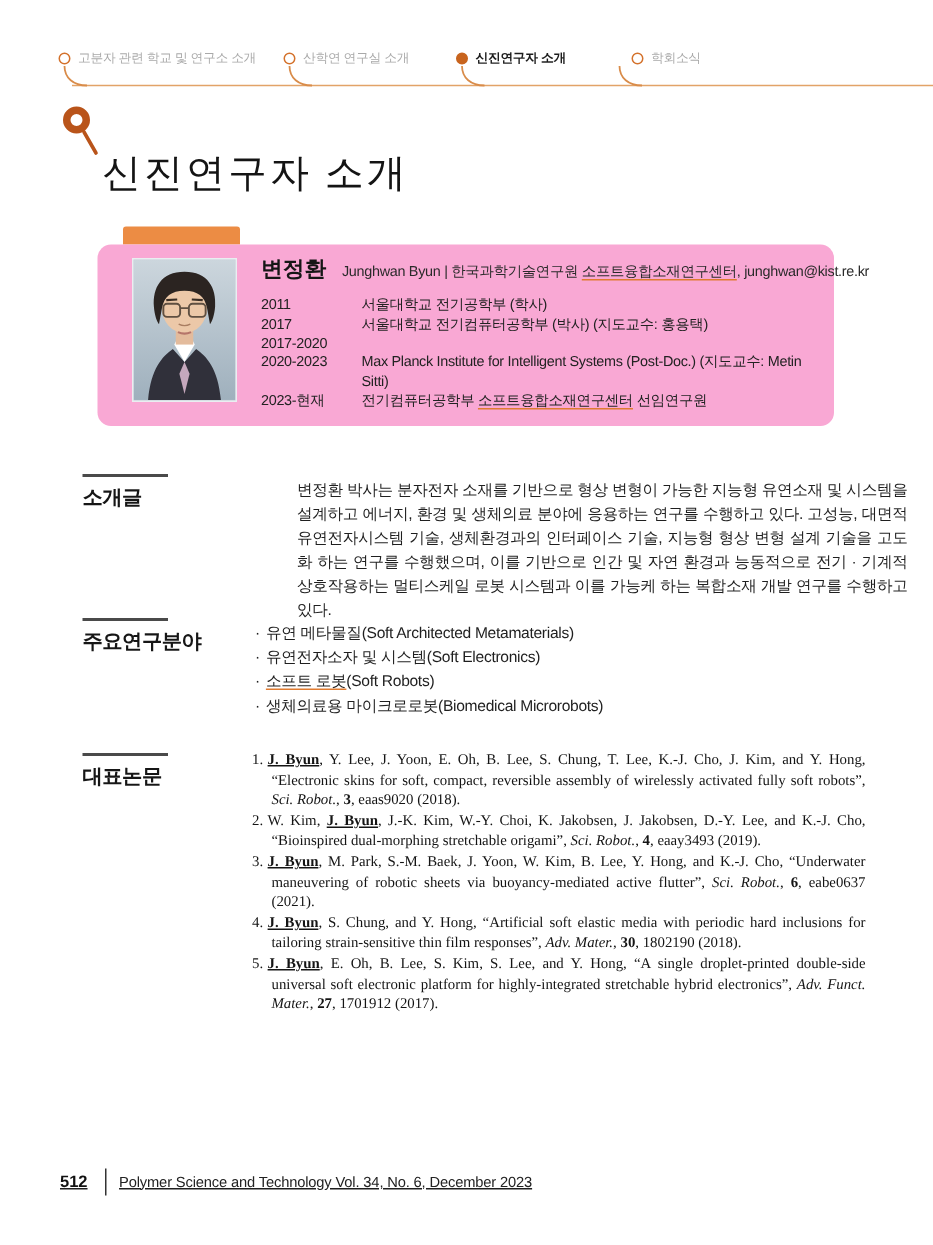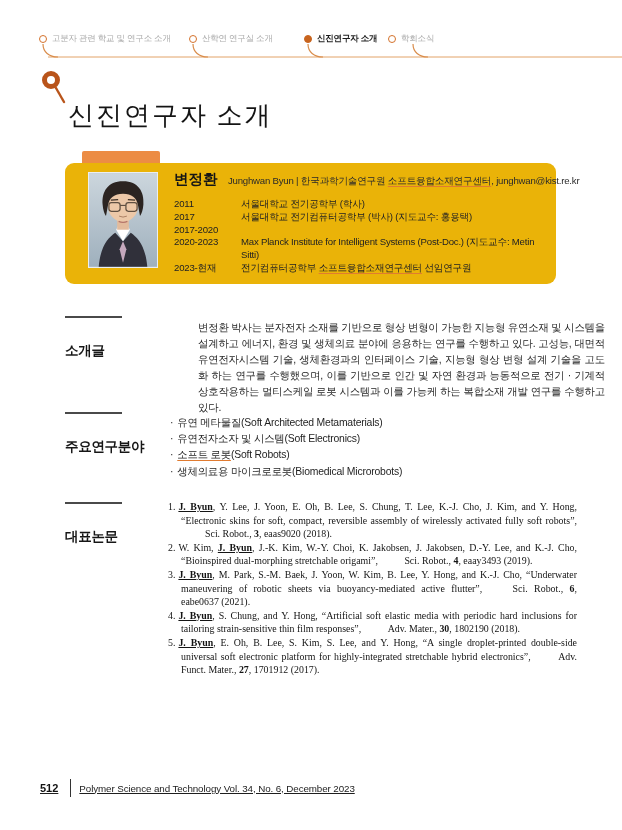--- a/index.html
+++ b/index.html
@@ -5,66 +5,66 @@
   html,body{margin:0;padding:0;background:#ffffff;}
   .page{position:relative;width:622px;height:830px;background:#ffffff;overflow:hidden;
         font-family:"Liberation Sans","DejaVu Sans",sans-serif;color:#1e1e1e;}
 
   
   .nav-rail{position:absolute;left:0;top:0;width:622px;height:70px;}
   .nav-item{position:absolute;top:33px;display:flex;align-items:center;gap:5px;cursor:pointer;}
   .nav-item:nth-of-type(1){left:39px;}
   .nav-item:nth-of-type(2){left:189px;}
   .nav-item:nth-of-type(3){left:304px;}
-  .nav-item:nth-of-type(4){left:388px;}
+  .nav-item:nth-of-type(4){left:421px;}
   .nav-dot{width:6px;height:6px;border:1.6px solid #d4722c;border-radius:50%;background:#fff;flex:0 0 auto;}
   .nav-label{font-size:8.5px;color:#a9a9a9;letter-spacing:-0.2px;white-space:nowrap;}
   .nav-item.active .nav-dot{background:#c8641e;border-color:#c8641e;}
   .nav-item.active .nav-label{color:#1c1c1c;font-weight:700;}
 
   
   .marker{position:absolute;left:36px;top:64px;}
   .title{position:absolute;left:68px;top:98px;margin:0;font-family:"Liberation Serif","DejaVu Serif",serif;
          font-size:26px;font-weight:500;letter-spacing:2px;color:#141414;}
 
   
   .card-tab{position:absolute;left:82px;top:151px;width:78px;height:12px;background:#ec8c44;border-radius:2px 2px 0 0;}
-  .card{position:absolute;left:65px;top:163px;width:491px;height:121px;background:#eab308;border-radius:9px;}
+  .card{position:absolute;left:65px;top:163px;width:491px;height:121px;background:#f9a8d4;border-radius:9px;}
   .photo{position:absolute;left:23px;top:9px;width:70px;height:96px;border:1px solid rgba(255,255,255,.65);
          box-sizing:border-box;overflow:hidden;background:#c3ced7;}
   .card-body{position:absolute;left:109px;top:7px;width:375px;}
   .name-row{white-space:nowrap;}
   .name{font-size:14.5px;font-weight:700;color:#161616;margin-right:6px;}
   .affil{font-size:9.6px;color:#2a2a2a;letter-spacing:-0.2px;}
   .timeline{margin-top:9px;}
   .t-row{display:flex;font-size:9.6px;line-height:12.8px;color:#222;letter-spacing:-0.2px;}
   .t-year{flex:0 0 67px;}
   .t-desc{flex:1;}
 
   
-  .sec-head{position:absolute;left:65px;width:57px;border-top:2px solid #4a4a4a;padding-top:23px;}
+  .sec-head{position:absolute;left:55px;width:57px;border-top:2px solid #4a4a4a;padding-top:5px;}
   .sec-label{font-size:13.5px;font-weight:700;color:#161616;white-space:nowrap;letter-spacing:-0.3px;}
   .sec-head.intro{top:316px;}
   .sec-head.research{top:412px;}
   .sec-head.papers{top:502px;}
 
   .intro-text{position:absolute;left:170px;top:310px;width:407px;font-size:10.4px;line-height:16px;
               text-align:justify;color:#1f1f1f;letter-spacing:-0.2px;margin-left:28px;}
   .research-list{position:absolute;left:170px;top:415px;width:407px;}
   .r-item{font-size:10.4px;line-height:16.2px;color:#1f1f1f;letter-spacing:-0.2px;}
   .bullet{margin-right:4px;color:#1f1f1f;}
   .papers-list{position:absolute;left:168px;top:500px;width:409px;
                font-family:"Liberation Serif","DejaVu Serif",serif;}
   .pub{font-size:9.9px;line-height:13.6px;color:#141414;text-align:justify;
        padding-left:13px;text-indent:-13px;}
   .pub-num{margin-right:3px;}
 
   
   .seg-author{font-weight:700;text-decoration:underline;}
-  .seg-journal{margin-left:24px;}
+  .seg-journal{font-style:italic;}
   .seg-volume{font-weight:700;}
   .seg-link{text-decoration:underline;text-decoration-color:#e07b30;text-underline-offset:2px;}
 
   
   .footer{position:absolute;left:40px;top:779px;display:flex;align-items:center;text-decoration:underline;}
   .page-num{font-size:11px;font-weight:700;color:#111;}
   .footer-div{width:1px;height:18px;background:#333;margin:0 8px 0 12px;}
   .footer-text{font-size:9.8px;color:#222;letter-spacing:-0.1px;}
 </style>
 </head>

